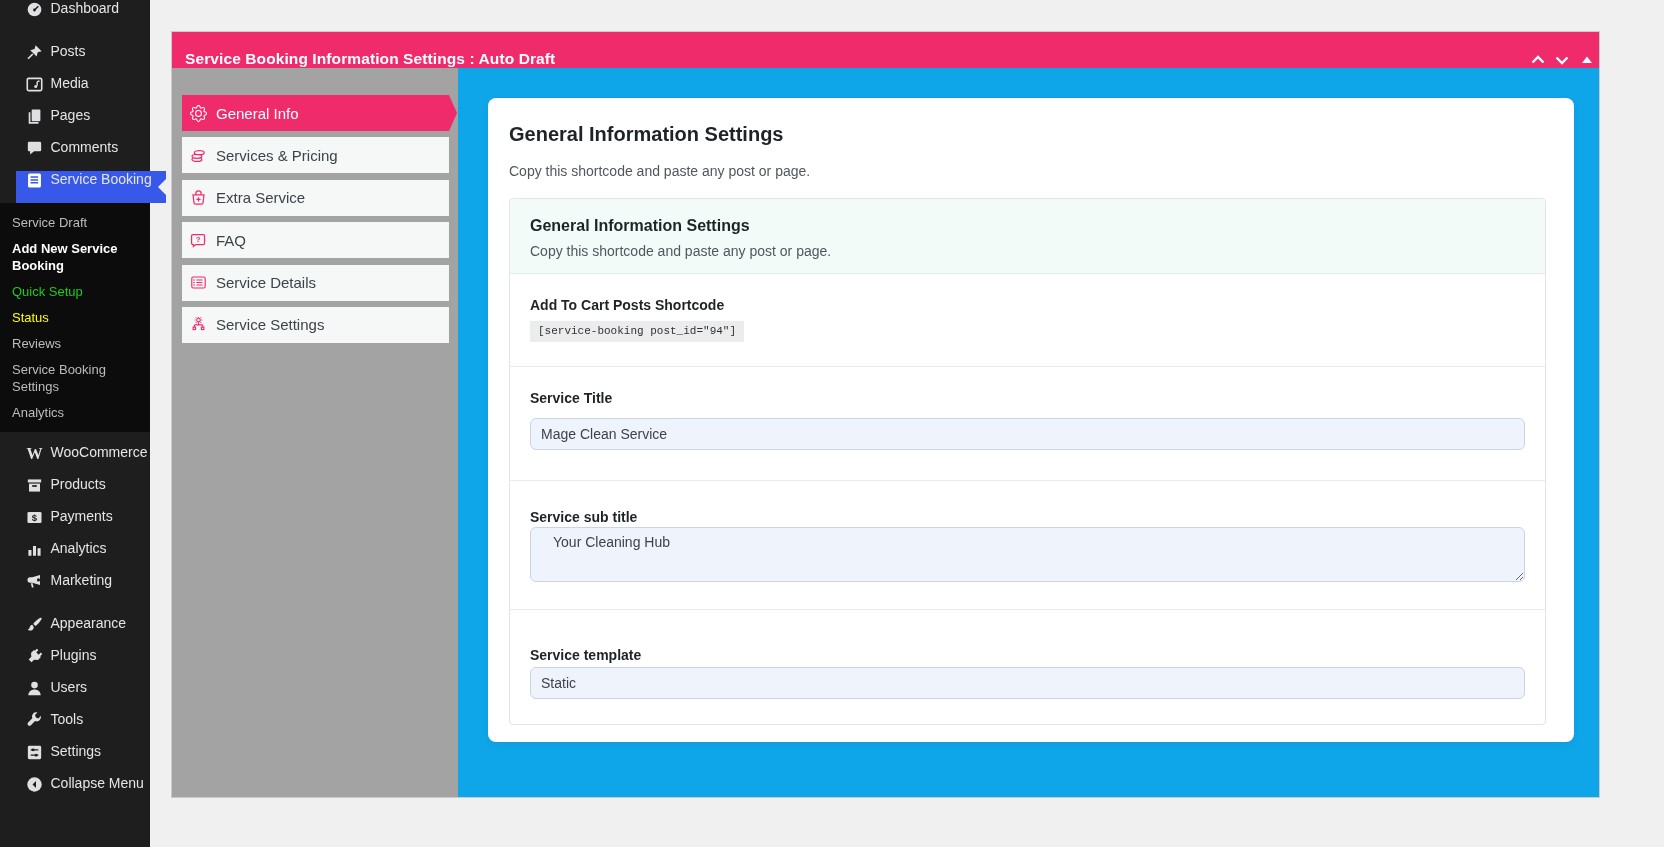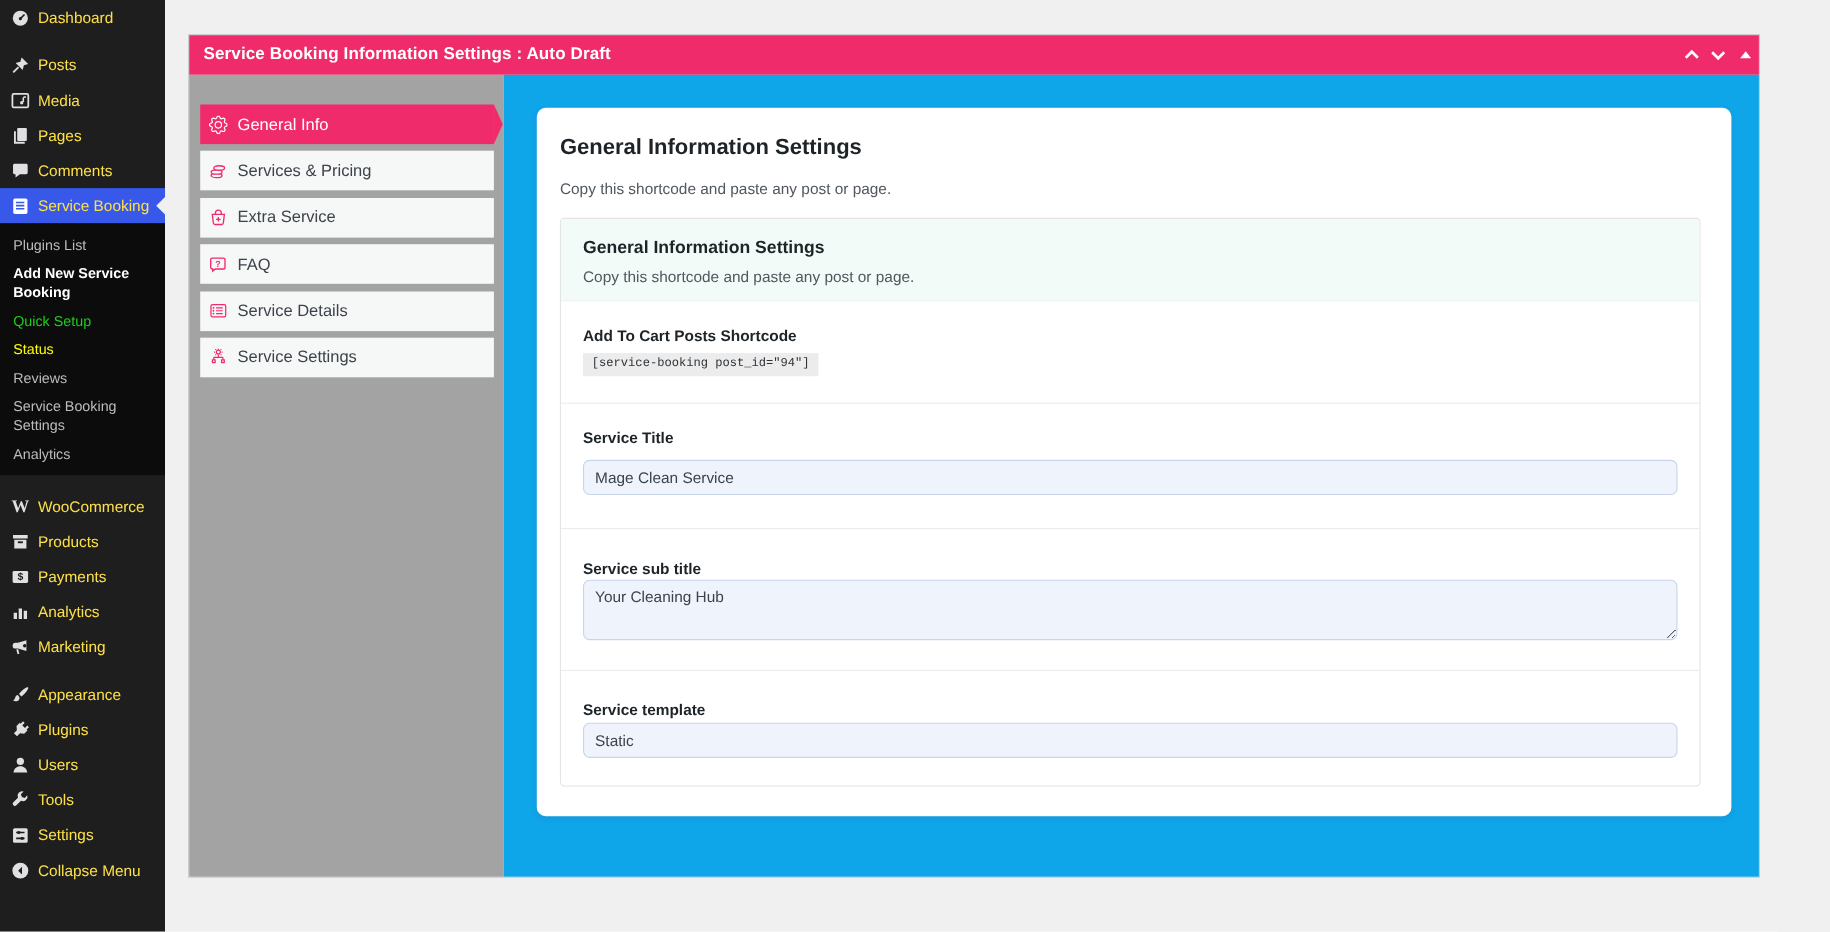--- a/index.html
+++ b/index.html
@@ -1,32 +1,32 @@
 <!DOCTYPE html>
 <html><head>
 <meta charset="utf-8">
 <style>
 *{box-sizing:border-box;margin:0;padding:0}
 html,body{width:1664px;height:847px;overflow:hidden}
 body{background:#f0f0f1;font-family:"Liberation Sans",sans-serif;position:relative}
 
 #sidebar{position:absolute;left:0;top:0;width:150px;height:847px;background:#1e1e1e;color:#f0f0f1}
-.mi{position:absolute;left:0;width:150px;height:32px;display:flex;align-items:center;font-size:14px;color:#fde047}
+.mi{position:absolute;left:16px;width:150px;height:32px;display:flex;align-items:flex-start;font-size:14px;color:#e5e5e5}
 .mi .ic{width:19px;height:19px;margin:0 7px 0 8.5px;flex:0 0 19px}
 .mi .ic svg{display:block;width:19px;height:19px}
 .mi.cur{background:#3858e9;font-weight:400}
 .mi.cur::after{content:"";position:absolute;right:0;top:50%;margin-top:-8px;border:8px solid transparent;border-right-color:#f0f0f1}
 #submenu{position:absolute;left:0;top:203px;width:150px;height:229px;background:#0c0c0c;padding:6px 0 0 0}
 #submenu div{padding:4.5px 8px 4.5px 12px;font-size:13px;line-height:17px;color:#bcbcbf}
 #submenu .on{color:#fff;font-weight:700}
 #submenu .grn{color:#1ecb1e}
 #submenu .yel{color:#ffff00}
 
 #metabox{position:absolute;left:171px;top:31px;width:1429px;height:767px;border:1px solid #c9c9ce;background:#fff}
-#mbhead{height:36px;background:#f02b6c;display:flex;align-items:center;color:#fff}
+#mbhead{height:36px;background:#f02b6c;display:flex;align-items:flex-end;color:#fff}
 #mbhead .ttl{font-size:15.5px;font-weight:700;padding-left:13px;letter-spacing:.1px}
 #mbhead .btns{margin-left:auto;display:flex;align-items:center;padding-right:6px}
 #mbbody{display:flex;height:729px}
 #tabs{width:286px;background:#a3a3a3;padding:27px 9px 0 10px;flex:0 0 286px}
 .tab{position:relative;height:36px;margin-bottom:6.4px;background:#f6f7f7;display:flex;align-items:center;padding-left:8px;font-size:15px;color:#3c434a}
 .tab .tic{width:17px;height:17px;margin-right:9px}
 .tab .tic svg{display:block;width:17px;height:17px}
 .tab.act{background:#f02b6c;color:#fff}
 .tab.act::after{content:"";position:absolute;right:-8px;top:0;border-top:18px solid transparent;border-bottom:18px solid transparent;border-left:8px solid #f02b6c}
 #rightarea{flex:1;background:#0ea5e9;padding:30px 25px 0 30px}
@@ -35,26 +35,26 @@
 #card .sub{font-size:14px;color:#50575e;line-height:20px;margin-top:14px}
 #container{margin-top:17px;border:1px solid #e2e4e7;border-radius:4px}
 #panel{background:#f2fbf8;border-bottom:1px solid #e2ede9;padding:16px 20px 12px;border-radius:4px 4px 0 0}
 #panel .pt{font-size:16px;font-weight:700;color:#1d2327;line-height:22px}
 #panel .ps{font-size:14px;color:#50575e;line-height:20px;margin-top:4px}
 .row{padding:21px 20px 30px}
 .row + .row{border-top:1px solid #ebebeb}
 .row label{display:block;font-size:14px;font-weight:700;color:#1d2327;line-height:20px}
 .row.r1{padding:21px 20px 24px}
 .row.r3{padding:26px 20px 27px}
-.row.r4{padding:25px 20px 25px}
+.row.r4{padding:35px 20px 25px}
 .chip{display:inline-block;margin-top:6px;background:#ececec;color:#2c3338;font-family:"Liberation Mono",monospace;font-size:11px;line-height:15px;padding:3px 8px}
 .inp{width:100%;background:#eff4fc;border:1px solid #c9d4ea;border-radius:6px;font-size:14px;color:#3c434a;font-family:"Liberation Sans",sans-serif}
 input.inp{height:32px;margin-top:10px;padding:0 10px}
 .row.r4 input.inp{margin-top:2px}
-textarea.inp{height:55px;margin-top:0;padding:6px 10px;resize:vertical;display:block}
+textarea.inp{height:55px;margin-top:0;padding:6px 22px;resize:vertical;display:block}
 </style>
 </head>
 <body>
 <div id="sidebar">
   <div class="mi" style="top:0"><span class="ic">
         <svg viewBox="0 0 20 20">
           <circle cx="10" cy="10" r="7.2" fill="#e0e0e2"></circle>
           <path d="M10 10.5 14 6.5" stroke="#1e1e1e" stroke-width="1.6" fill="none"></path>
           <circle cx="10" cy="10.5" r="1.5" fill="#1e1e1e"></circle>
         </svg>
@@ -84,21 +84,21 @@
           <path fill="#e0e0e2" d="M3 4.4c0-.8.6-1.4 1.4-1.4h11.2c.8 0 1.4.6 1.4 1.4v7.2c0 .8-.6 1.4-1.4 1.4H9.6l-4.2 3.2V13H4.4c-.8 0-1.4-.6-1.4-1.4z"></path>
         </svg>
       </span>Comments</div>
   <div class="mi cur" style="top:171px"><span class="ic">
         <svg viewBox="0 0 20 20">
           <rect x="3.2" y="2.6" width="13.6" height="14.8" rx="1.6" fill="#fff"></rect>
           <path d="M5.8 6.4h8M5.8 9.4h8M5.8 12.4h8" stroke="#3858e9" stroke-width="1.5" fill="none"></path>
         </svg>
       </span>Service Booking</div>
   <div id="submenu">
-    <div>Plugins List</div>
+    <div>Service Draft</div>
     <div class="on">Add New Service Booking</div>
     <div class="grn">Quick Setup</div>
     <div class="yel">Status</div>
     <div>Reviews</div>
     <div>Service Booking Settings</div>
     <div>Analytics</div>
   </div>
   <div class="mi" style="top:444px"><span class="ic">
         <svg viewBox="0 0 20 20">
           <text x="10" y="15.5" text-anchor="middle" font-family="Liberation Serif" font-weight="700" font-size="17" fill="#e0e0e2">W</text>

